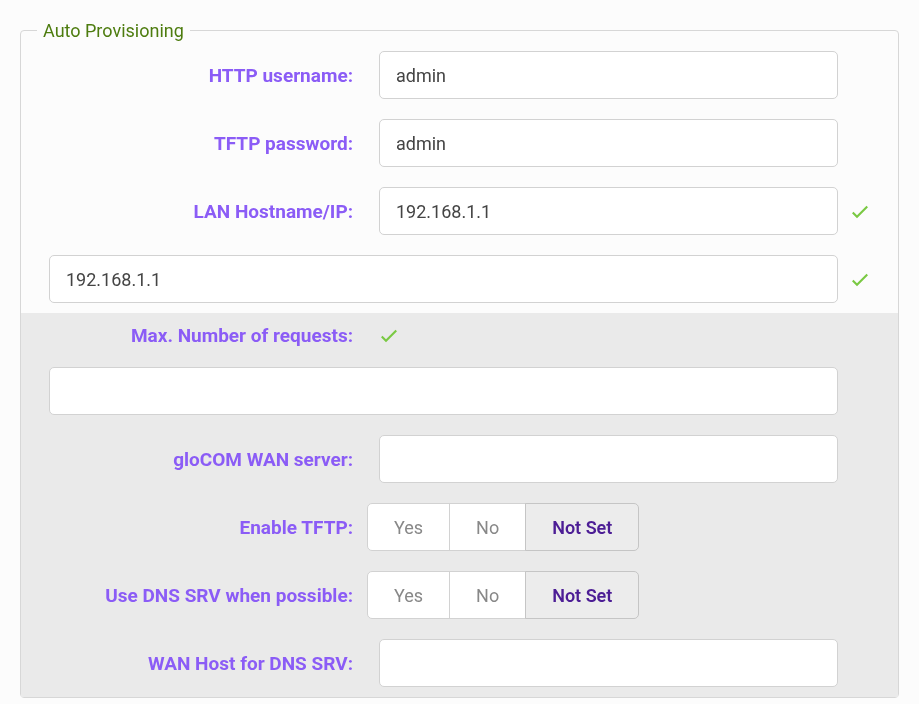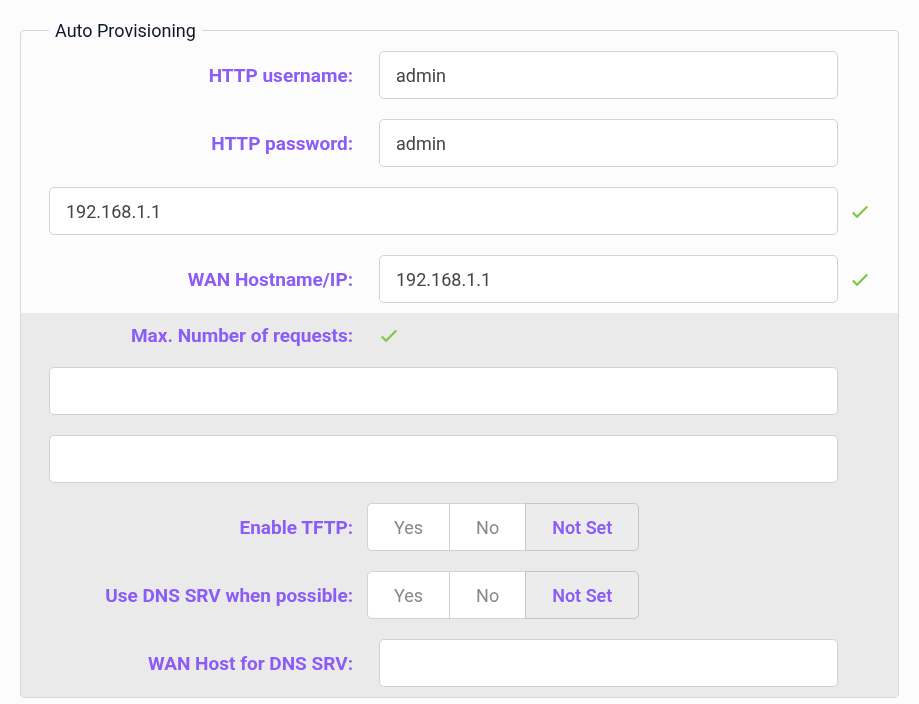--- a/index.html
+++ b/index.html
@@ -11,22 +11,22 @@
       color: #333;
     }
     fieldset.main {
       border: 1px solid #d7d7d7;
       border-radius: 4px;
       padding: 0;
       background: #fcfcfc;
     }
     fieldset.main > legend {
       padding: 0 6px;
-      margin-left: 28px;
-      color: #0f172a;
+      margin-left: 16px;
+      color: #4d7c0f;
       font-size: 18px;
       font-weight: 400;
     }
     .row {
       display: flex;
       align-items: center;
       padding: 10px 16px;
     }
     .row.shaded { background: #eaeaea; }
     .label {
@@ -81,21 +81,21 @@
       display: flex;
       align-items: center;
       justify-content: center;
       margin-left: -1px;
       font-family: inherit;
     }
     .btn:first-child { border-radius: 5px 0 0 5px; margin-left: 0; }
     .btn:last-child { border-radius: 0 5px 5px 0; }
     .btn.active {
       background: #ececec;
-      color: #8b5cf6;
+      color: #4c1d95;
       font-weight: 600;
       border-color: #c5c5c5;
       position: relative;
       z-index: 1;
     }
   </style>
 </head>
 <body>
 
 <fieldset class="main">
@@ -103,40 +103,40 @@
 
   <div class="row">
     <div class="label">HTTP username:</div>
     <div class="control">
       <input class="text" type="text" value="admin" style="">
     </div>
     <div class="check"></div>
   </div>
 
   <div class="row">
-    <div class="label">HTTP password:</div>
+    <div class="label">TFTP password:</div>
     <div class="control">
       <input class="text" type="text" value="admin" style="">
     </div>
     <div class="check"></div>
   </div>
 
   <div class="row">
+    <div class="label">LAN Hostname/IP:</div>
     <div class="control">
       <input class="text" type="text" value="192.168.1.1" style="">
     </div>
     <div class="check">
       <svg viewBox="0 0 24 24">
           <path fill="#7ac943" d="M9 16.2l-3.5-3.5L4 14.2 9 19.2 20 8.2l-1.5-1.5z"></path>
         </svg>
     </div>
   </div>
 
   <div class="row">
-    <div class="label">WAN Hostname/IP:</div>
     <div class="control">
       <input class="text" type="text" value="192.168.1.1" style="">
     </div>
     <div class="check">
       <svg viewBox="0 0 24 24">
           <path fill="#7ac943" d="M9 16.2l-3.5-3.5L4 14.2 9 19.2 20 8.2l-1.5-1.5z"></path>
         </svg>
     </div>
   </div>
 
@@ -150,20 +150,21 @@
   </div>
 
   <div class="row shaded">
     <div class="control">
       <input class="text" type="text" value="" style="">
     </div>
     <div class="check"></div>
   </div>
 
   <div class="row shaded">
+    <div class="label">gloCOM WAN server:</div>
     <div class="control">
       <input class="text" type="text" value="" style="">
     </div>
     <div class="check"></div>
   </div>
 
   <div class="row shaded">
     <div class="label">Enable TFTP:</div>
     <div class="control">
       <div class="btn-group">

